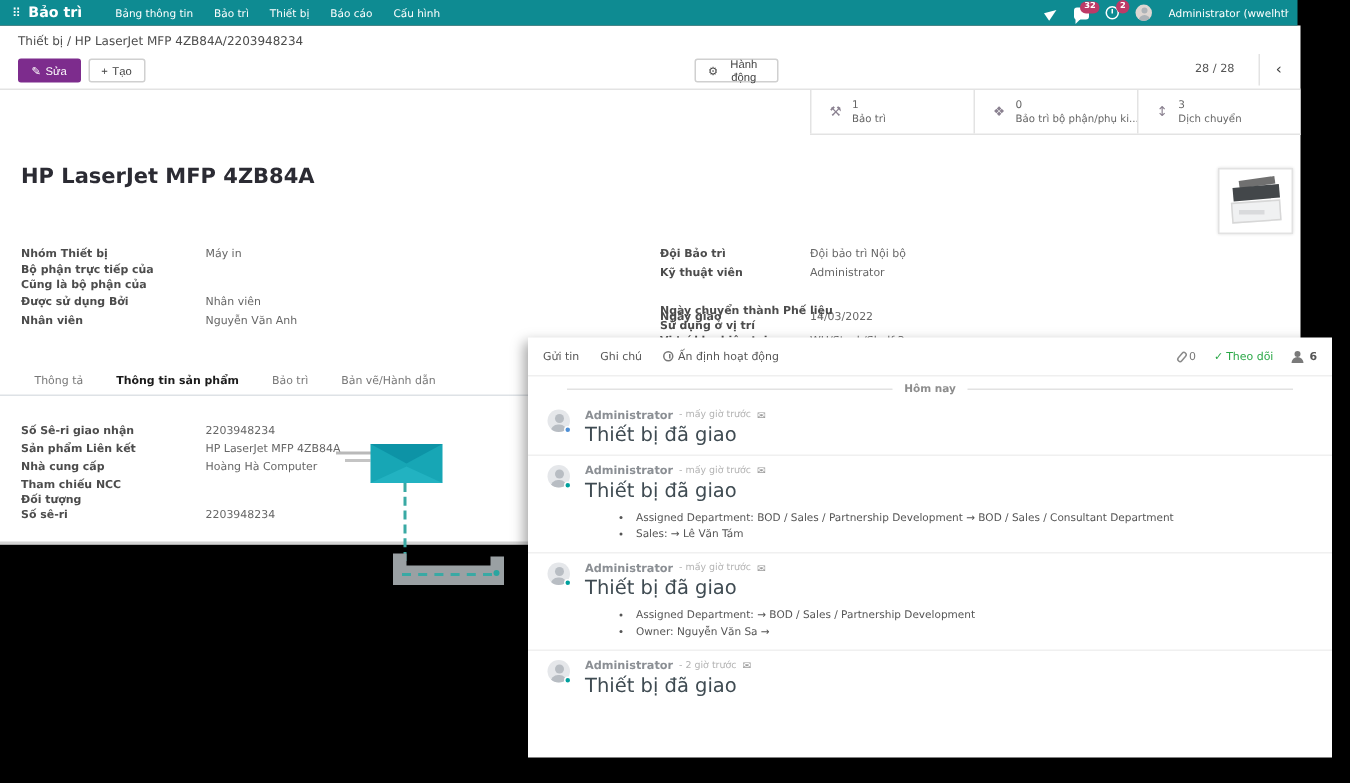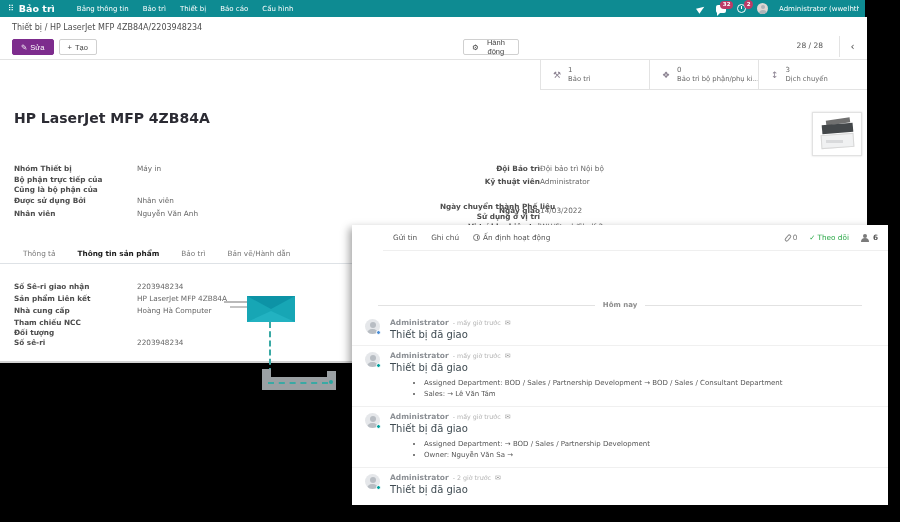--- a/index.html
+++ b/index.html
@@ -56,21 +56,21 @@
   .sheet { position:absolute; left:0; top:73px; width:100%; height:273px; }
   .sheet-title { position:absolute; left:14px; top:20px; font-size:14px; font-weight:bold; color:#2b2b33; }
 
   .fgroup { position:absolute; }
   .frow { position:absolute; left:0; height:11px; display:flex; }
   .flabel { font-size:7.3px; font-weight:bold; color:#4c4c4c; white-space:nowrap; }
   .fvalue { font-size:7.3px; color:#666; white-space:nowrap; }
   .fg-left { left:14px; top:74px; width:400px; }
   .fg-left .flabel { width:123px; }
   .fg-right { left:440px; top:74px; width:420px; }
-  .fg-right .flabel { width:100px;text-align:right; }
+  .fg-right .flabel { width:100px; }
   .fg-prod { left:14px; top:192px; width:330px; }
   .fg-prod .flabel { width:123px; }
 
   .tabs { position:absolute; left:0; top:155px; width:100%; height:19px; border-bottom:1px solid #dee2e6;
     display:flex; padding-left:12px; gap:0; }
   .tab { font-size:7.3px; color:#777; padding:4px 11px 0 11px; cursor:pointer; white-space:nowrap; }
   .tab.active { color:#1b1b1b; font-weight:bold; }
 
   
   .printer { position:absolute; left:812px; top:22px; width:50px; height:44px; background:#fff;
@@ -92,48 +92,48 @@
   .dotline-v { left:269px; top:322px; width:0; height:52px; border-left:2px dashed #39a9a4; }
   .bracket-h { left:262px; top:377px; width:74px; height:13px; background:#9aa0a3; }
   .bracket-l { left:262px; top:369px; width:9px; height:9px; background:#9aa0a3; }
   .bracket-r { left:327px; top:371px; width:9px; height:7px; background:#9aa0a3; }
   .dotline-h { left:268px; top:382px; width:60px; height:0; border-top:2px dashed #39a9a4; }
   .dot-end { left:329px; top:380px; width:4px; height:4px; border-radius:50%; background:#2aa5a0; }
 
   
   .chatter { position:absolute; left:352px; top:225px; width:536px; height:280px; background:#fff;
     z-index:10; box-shadow:-3px 3px 8px rgba(0,0,0,.35); overflow:hidden; }
-  .ch-header { display:flex; align-items:center; height:26px; padding:0 10px; border-bottom:1px solid #efefef;margin-left:31px; }
+  .ch-header { display:flex; align-items:center; height:26px; padding:0 10px; border-bottom:1px solid #efefef; }
   .ch-btn { font-size:7.3px; color:#555; margin-right:14px; cursor:pointer; display:inline-flex; align-items:center; gap:3px; white-space:nowrap; }
   .mini-clock { width:7px; height:7px; border:1px solid #777; border-radius:50%; position:relative; display:inline-block; }
   .mini-clock::before { content:""; position:absolute; left:2.5px; top:1px; width:1px; height:2.5px; background:#777; }
   .ch-right { margin-left:auto; display:flex; align-items:center; gap:12px; }
   .clip { display:inline-block; width:4px; height:8px; border:1px solid #8a8a8a; border-radius:2px; transform:rotate(40deg); }
   .attach { display:inline-flex; align-items:center; gap:3px; font-size:7.3px; color:#777; cursor:pointer; }
   .follow { display:inline-flex; align-items:center; gap:2px; font-size:7.3px; color:#28a745; cursor:pointer; }
   .followers { display:inline-flex; align-items:center; gap:3px; font-size:7.3px; color:#555; font-weight:bold; cursor:pointer; }
   .person { position:relative; width:9px; height:8px; display:inline-block; }
   .person::before { content:""; position:absolute; left:2.5px; top:0; width:4px; height:4px; border-radius:50%; background:#7a7a7a; }
   .person::after { content:""; position:absolute; left:0.5px; top:4.5px; width:8px; height:4px; border-radius:4px 4px 0 0; background:#7a7a7a; }
-  .date-divider { display:flex; align-items:center; height:16px; padding:0 26px;margin-top:46px; }
+  .date-divider { display:flex; align-items:center; height:16px; padding:0 26px; }
   .date-divider .line { flex:1; height:1px; background:#e2e2e2; }
   .date-divider .dtext { font-size:7px; color:#8d8d8d; padding:0 8px; font-weight:bold; }
   .messages { }
   .msg { position:relative; padding:5px 10px 5px 38px; border-top:1px solid #f0f0f0; }
   .msg:first-child { border-top:none; }
   .msg-avatar { position:absolute; left:13px; top:6px; width:15px; height:15px; border-radius:50%; background:#e5e7ea; overflow:hidden; }
   .msg-avatar::before { content:""; position:absolute; left:4.5px; top:2.5px; width:6px; height:6px; border-radius:50%; background:#b8bdc3; }
   .msg-avatar::after { content:""; position:absolute; left:2px; top:9.5px; width:11px; height:7px; border-radius:5px 5px 0 0; background:#b8bdc3; }
   .presence { position:absolute; left:24px; top:17px; width:5px; height:5px; border-radius:50%; border:1px solid #fff; }
   .presence.blue { background:#4d8fd6; }
   .presence.teal { background:#00a09d; }
   .msg-head { font-size:7.5px; color:#8b8f94; font-weight:bold; display:flex; align-items:center; gap:4px; }
   .msg-time { font-size:6.3px; color:#b3b3b3; font-weight:normal; }
   .env-glyph { font-size:7px; color:#9a9a9a; cursor:pointer; }
-  .msg-subject { font-size:10px; color:#3f4b52; margin-top:2px; }
+  .msg-subject { font-size:13px; color:#3f4b52; margin-top:2px; }
   .msg ul { margin:5px 0 2px 34px; }
   .msg li { font-size:7px; color:#555; line-height:1.5; }
 </style>
 </head>
 <body>
 
 <div class="screen">
 
   <header class="navbar">
     <span class="apps-grid">⠿</span>

